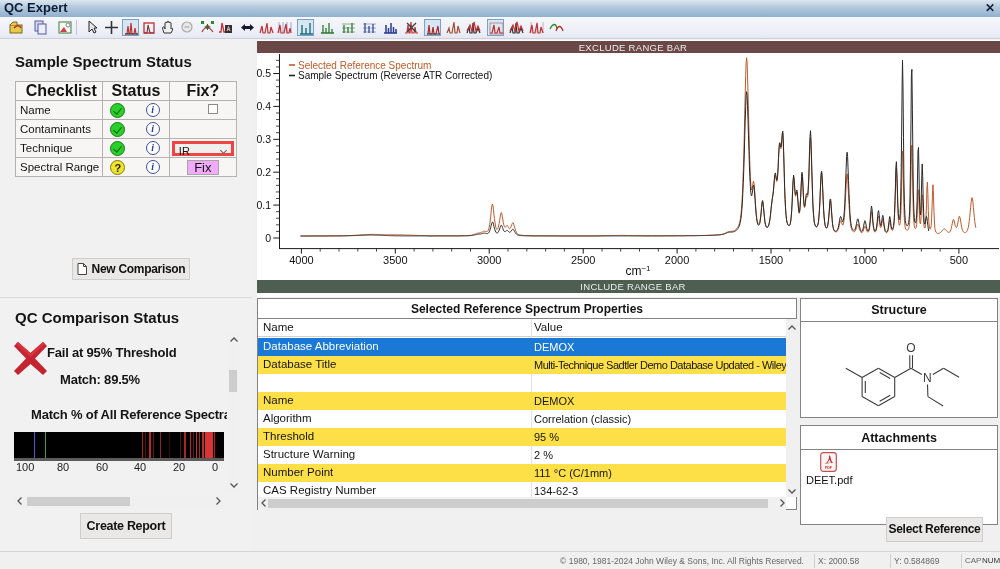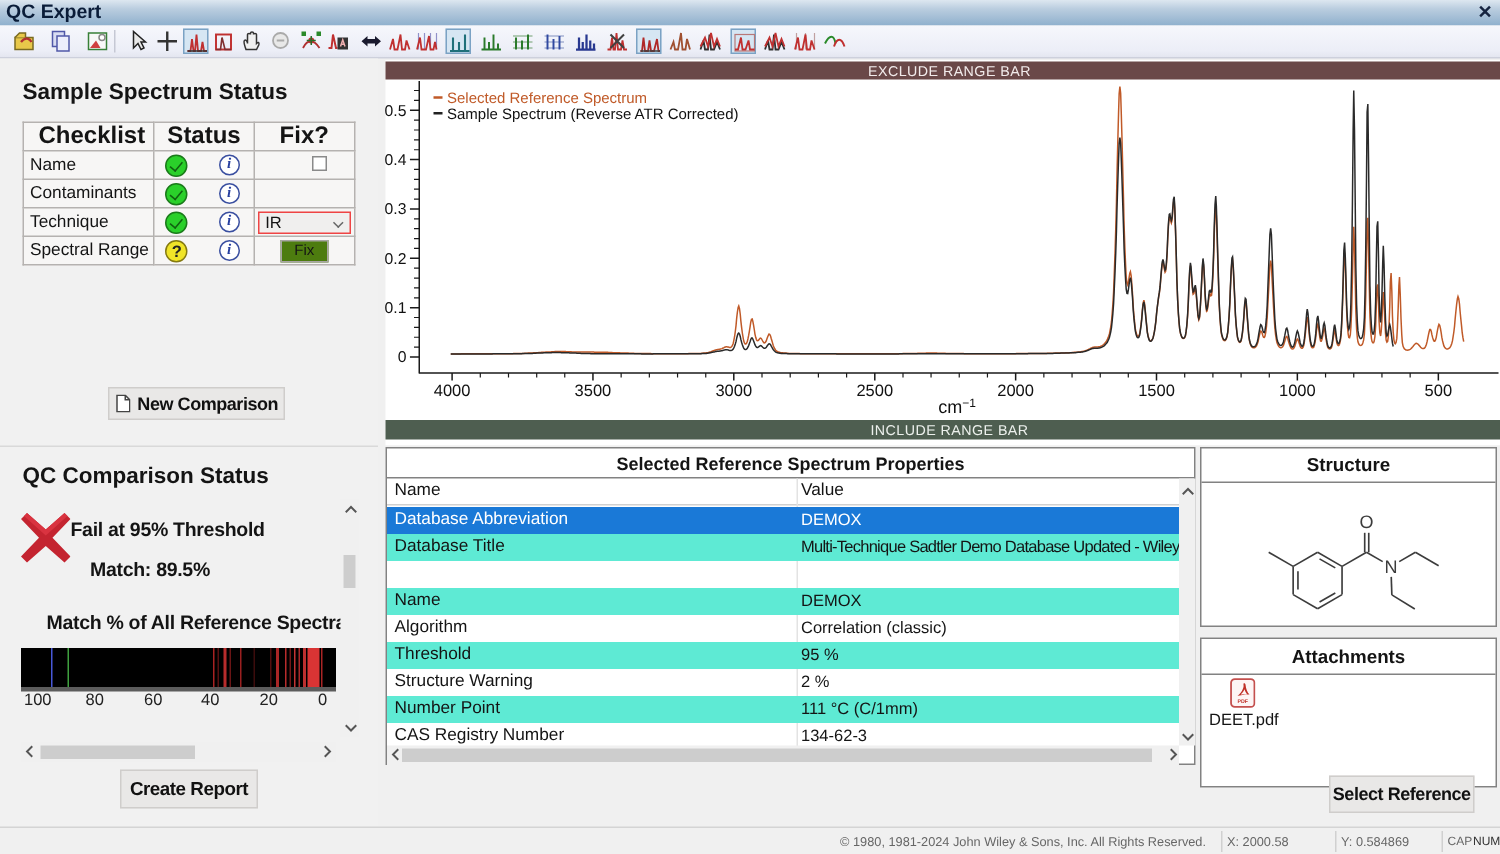--- a/index.html
+++ b/index.html
@@ -25,23 +25,23 @@
 #chk td{height:19px;}
 #chk .c1{width:87px;padding-left:4px;text-align:left;white-space:nowrap;}
 #chk .c2{width:66px;}
 #chk .c3{width:67px;}
 .statuscell{display:flex;align-items:center;justify-content:space-between;padding:0 9px 0 7px;}
 .gicon{width:15px;height:15px;border-radius:50%;background:#2ad02a;border:1px solid #1a7a1a;display:inline-block;position:relative;}
 .gicon:after{content:"";position:absolute;left:4px;top:2px;width:4px;height:7px;border:solid #106010;border-width:0 1.6px 1.6px 0;transform:rotate(40deg);}
 .yicon{width:15px;height:15px;border-radius:50%;background:#f0e428;border:1px solid #857a10;display:inline-block;position:relative;font-weight:bold;font-size:11px;color:#222;text-align:center;line-height:14px;}
 .iicon{width:14px;height:14px;border-radius:50%;background:#fff;border:1.4px solid #3a4fa0;display:inline-block;font-size:10px;font-weight:bold;color:#2840a0;text-align:center;line-height:12px;font-family:"Liberation Serif",serif;font-style:italic;}
 .cbox{width:10px;height:10px;border:1px solid #8a8a8a;background:#fff;display:inline-block;margin-left:21px;}
-.drop{width:62px;height:15px;background:#f0efee;border:1px solid #ef4444;font-size:11px;color:#141414;padding-left:4px;line-height:14px;position:relative;text-align:left;margin:0 auto;}
+.drop{width:62px;height:15px;background:#f0efee;border:3px solid #ef4444;font-size:11px;color:#141414;padding-left:4px;line-height:14px;position:relative;text-align:left;margin:0 auto;}
 .drop:after{content:"";position:absolute;right:5px;top:4px;width:4px;height:4px;border:solid #666;border-width:0 0 1.1px 1.1px;transform:rotate(-45deg);}
-.fixbtn{width:32px;height:15px;background:#4d7c0f;border:1px solid #a8a5a3;font-size:10px;color:#141414;text-align:center;line-height:13px;margin:0 auto;}
+.fixbtn{width:32px;height:15px;background:#f0abfc;border:1px solid #a8a5a3;font-size:13px;color:#141414;text-align:center;line-height:13px;margin:0 auto;}
 .btn{background:#e9e8e7;border:1px solid #cfcdcb;color:#111;font-weight:bold;font-size:12.5px;text-align:center;letter-spacing:-0.3px;}
 #newcomp{left:72px;top:258px;width:118px;height:22px;line-height:20px;white-space:nowrap;font-size:12px;}
 #createrep{left:80px;top:513px;width:92px;height:26px;line-height:24px;}
 #selref{left:886px;top:517px;width:97px;height:25px;line-height:23px;font-size:12px;white-space:nowrap;}
 
 .bold12{font-size:13px;font-weight:bold;color:#141414;letter-spacing:-0.2px;}
 #fail{left:47px;top:345px;}
 #match{left:60px;top:372px;}
 #matchall{left:0;top:407px;padding-left:31px;}
 #redx{left:14px;top:341px;width:33px;height:35px;}
@@ -57,21 +57,21 @@
 
 #props{left:257px;top:298px;width:540px;height:212px;background:#fff;border:1px solid #828282;font-size:11.5px;color:#141414;}
 #props .title{position:absolute;left:0;top:0;width:538px;height:20px;border-bottom:1px solid #828282;font-weight:bold;text-align:center;line-height:20px;font-size:12px;}
 #props .hdr{position:absolute;left:0;top:20px;width:528px;height:18px;border-bottom:1px solid #d0d0d0;}
 #props .hdr .n{position:absolute;left:5px;top:2px;}
 #props .hdr .v{position:absolute;left:276px;top:2px;}
 .prow{position:absolute;left:0;width:528px;height:18px;overflow:hidden;}
 .prow .n{position:absolute;left:5px;top:2px;white-space:nowrap;}
 .prow .v{position:absolute;left:276px;top:2.5px;white-space:nowrap;font-size:11px;}
 .prow.sel{background:#1a79d7;color:#fff;}
-.prow.alt{background:#5eead4;}
+.prow.alt{background:#fde047;}
 .colline{position:absolute;left:273px;top:20px;width:1px;height:180px;background:#e3e3e3;}
 
 .rpanel{position:absolute;left:800px;width:198px;background:#fff;border:1px solid #828282;}
 .rpanel .hd{height:23px;border-bottom:1px solid #828282;font-weight:bold;font-size:12.5px;text-align:center;line-height:23px;color:#141414;}
 #statusbar{left:0;top:551px;width:1000px;height:18px;background:#f0f0f0;border-top:1px solid #d4d4d4;font-size:8.5px;color:#666;}
 #statusbar span{position:absolute;top:4px;white-space:nowrap;}
 .statsep{position:absolute;top:2px;width:1px;height:14px;background:#d0d0d0;}
 </style>
 </head>
 <body>

